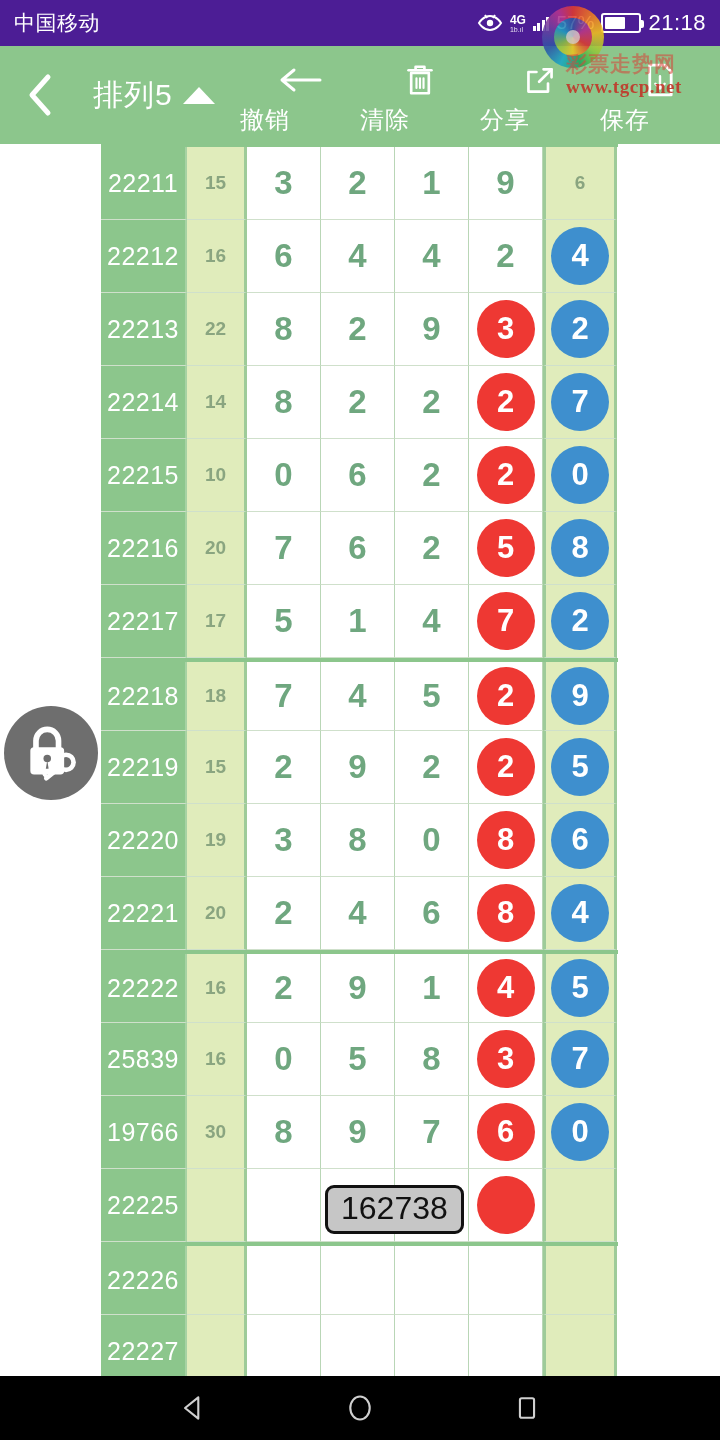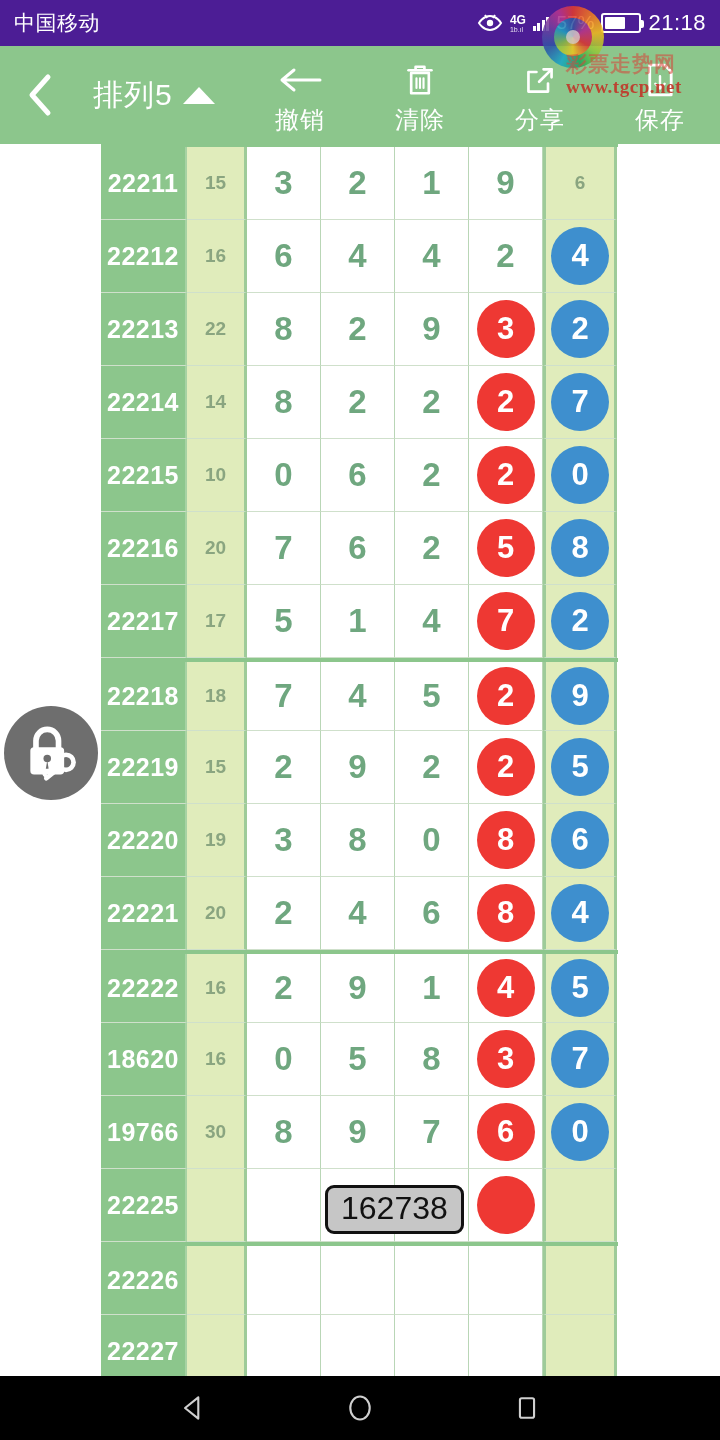--- a/index.html
+++ b/index.html
@@ -81,41 +81,41 @@
   .chev{ width:26px; height:44px; }
   .title-wrap{ display:flex; align-items:center; gap:10px; padding-right:8px; }
   .title-txt{ font-size:30px; font-weight:500; letter-spacing:1px; }
   .tri-up{
     width:0;height:0;border-left:16px solid transparent;border-right:16px solid transparent;
     border-bottom:17px solid #ffffff;
   }
   .tools{ margin-left:auto; display:flex; align-items:center; height:100%; }
   .tool{
     width:120px; height:100%; display:flex; flex-direction:column;
-    align-items:center; justify-content:center; gap:4px; padding-top:6px;
+    justify-content:center; gap:4px; padding-top:6px;
   }
   .tool .ic{ height:40px; display:flex; align-items:center; justify-content:center; }
   .tool .lb{ font-size:24px; letter-spacing:1px; }
 
   
   .table-wrap{
     position:absolute; top:144px; left:101px; width:517px; height:1232px;
     background:#ffffff; overflow:hidden;
     border-top:3px solid #8cc68c;
   }
   .row{ display:flex; height:73px; }
   .row.sep{ border-top:4px solid #8cc68c; }
   .cell{
     display:flex; align-items:center; justify-content:center;
     border-right:1px solid #b9d6b6; border-bottom:1px solid #cfe0cb;
     position:relative;
   }
   .c-id{
     width:86px; background:#8cc68c; color:#ffffff;
-    font-size:25px; font-weight:bold; letter-spacing:.5px;
+    font-size:25px; font-weight:normal; letter-spacing:.5px;
     border-right:2px solid #a7d2a3; justify-content:center;
   }
   .c-sum{
     width:60px; background:#e0ecbb; color:#8aa580;
     font-size:19px; font-weight:bold;
     border-right:3px solid #9ecb99;
   }
   .c-d{
     width:74px; background:#ffffff; color:#6fa77f;
     font-size:33px; font-weight:bold;
@@ -395,21 +395,21 @@
       <div class="cell c-d">9</div>
       <div class="cell c-d">1</div>
       <div class="cell c-d">
         <span class="ball-red">4</span>
       </div>
       <div class="cell c-last ball">
         <span class="ball-blue">5</span>
       </div>
     </div>
     <div class="row">
-      <div class="cell c-id">18620</div>
+      <div class="cell c-id">25839</div>
       <div class="cell c-sum">16</div>
       <div class="cell c-d">0</div>
       <div class="cell c-d">5</div>
       <div class="cell c-d">8</div>
       <div class="cell c-d">
         <span class="ball-red">3</span>
       </div>
       <div class="cell c-last ball">
         <span class="ball-blue">7</span>
       </div>

